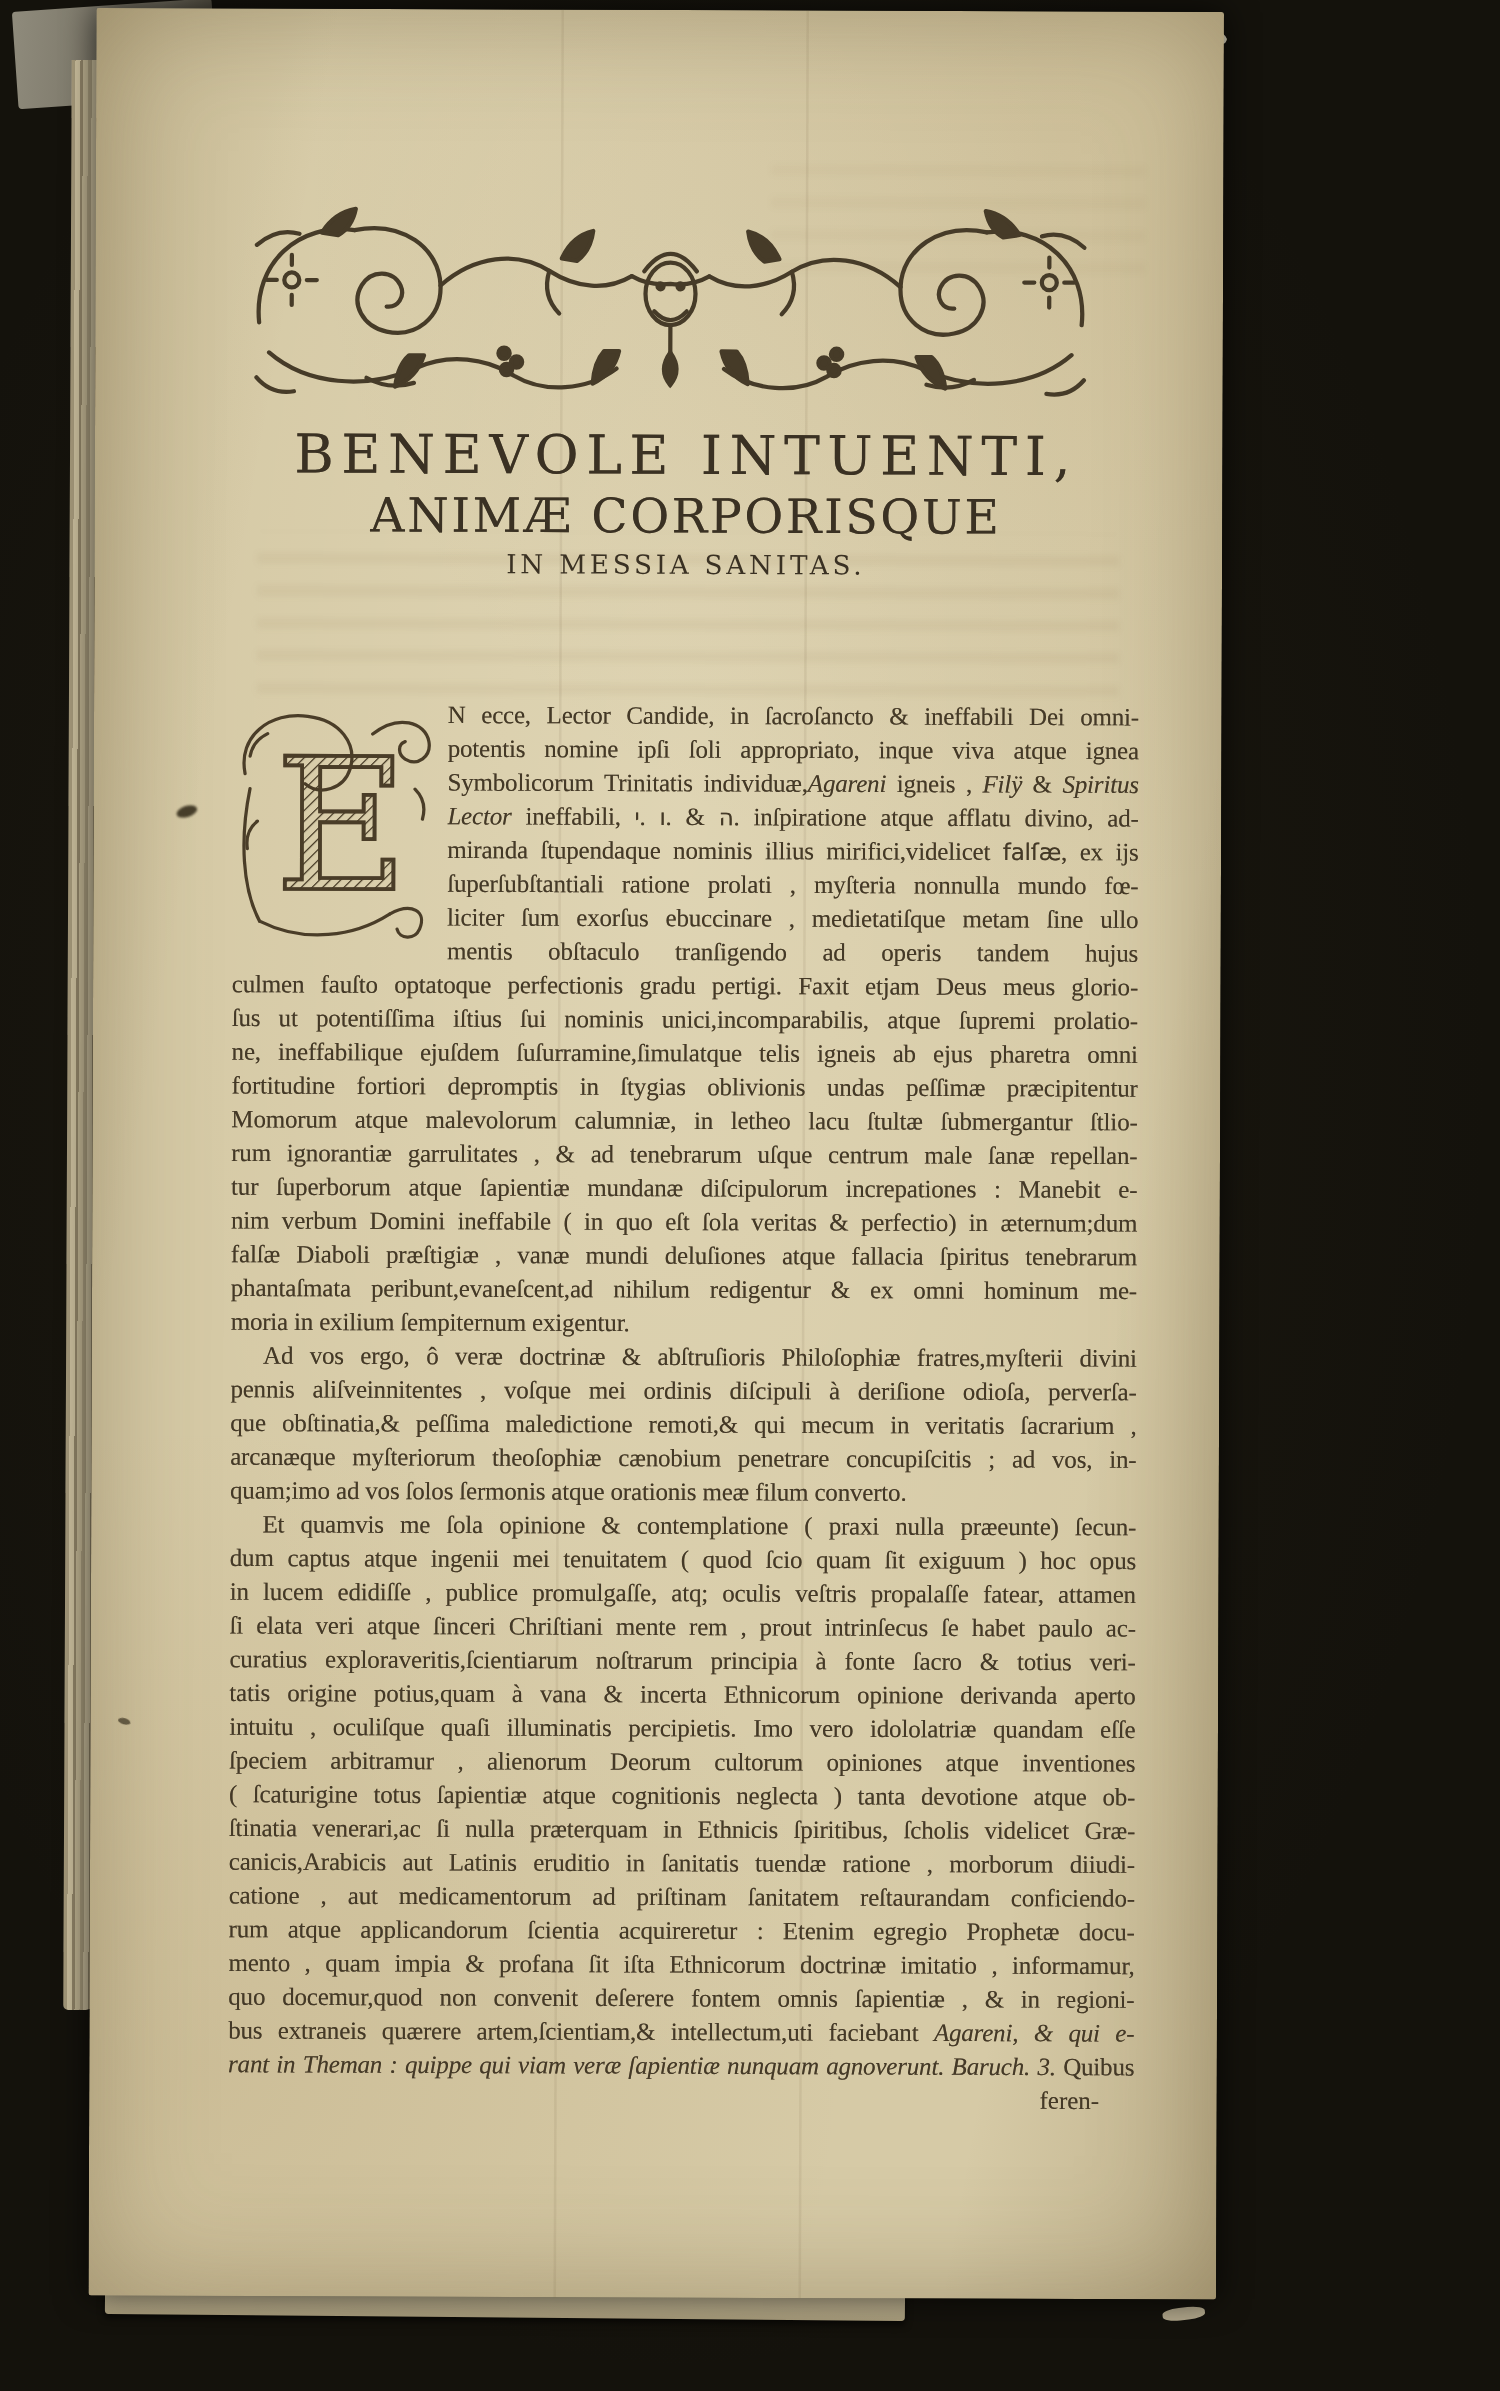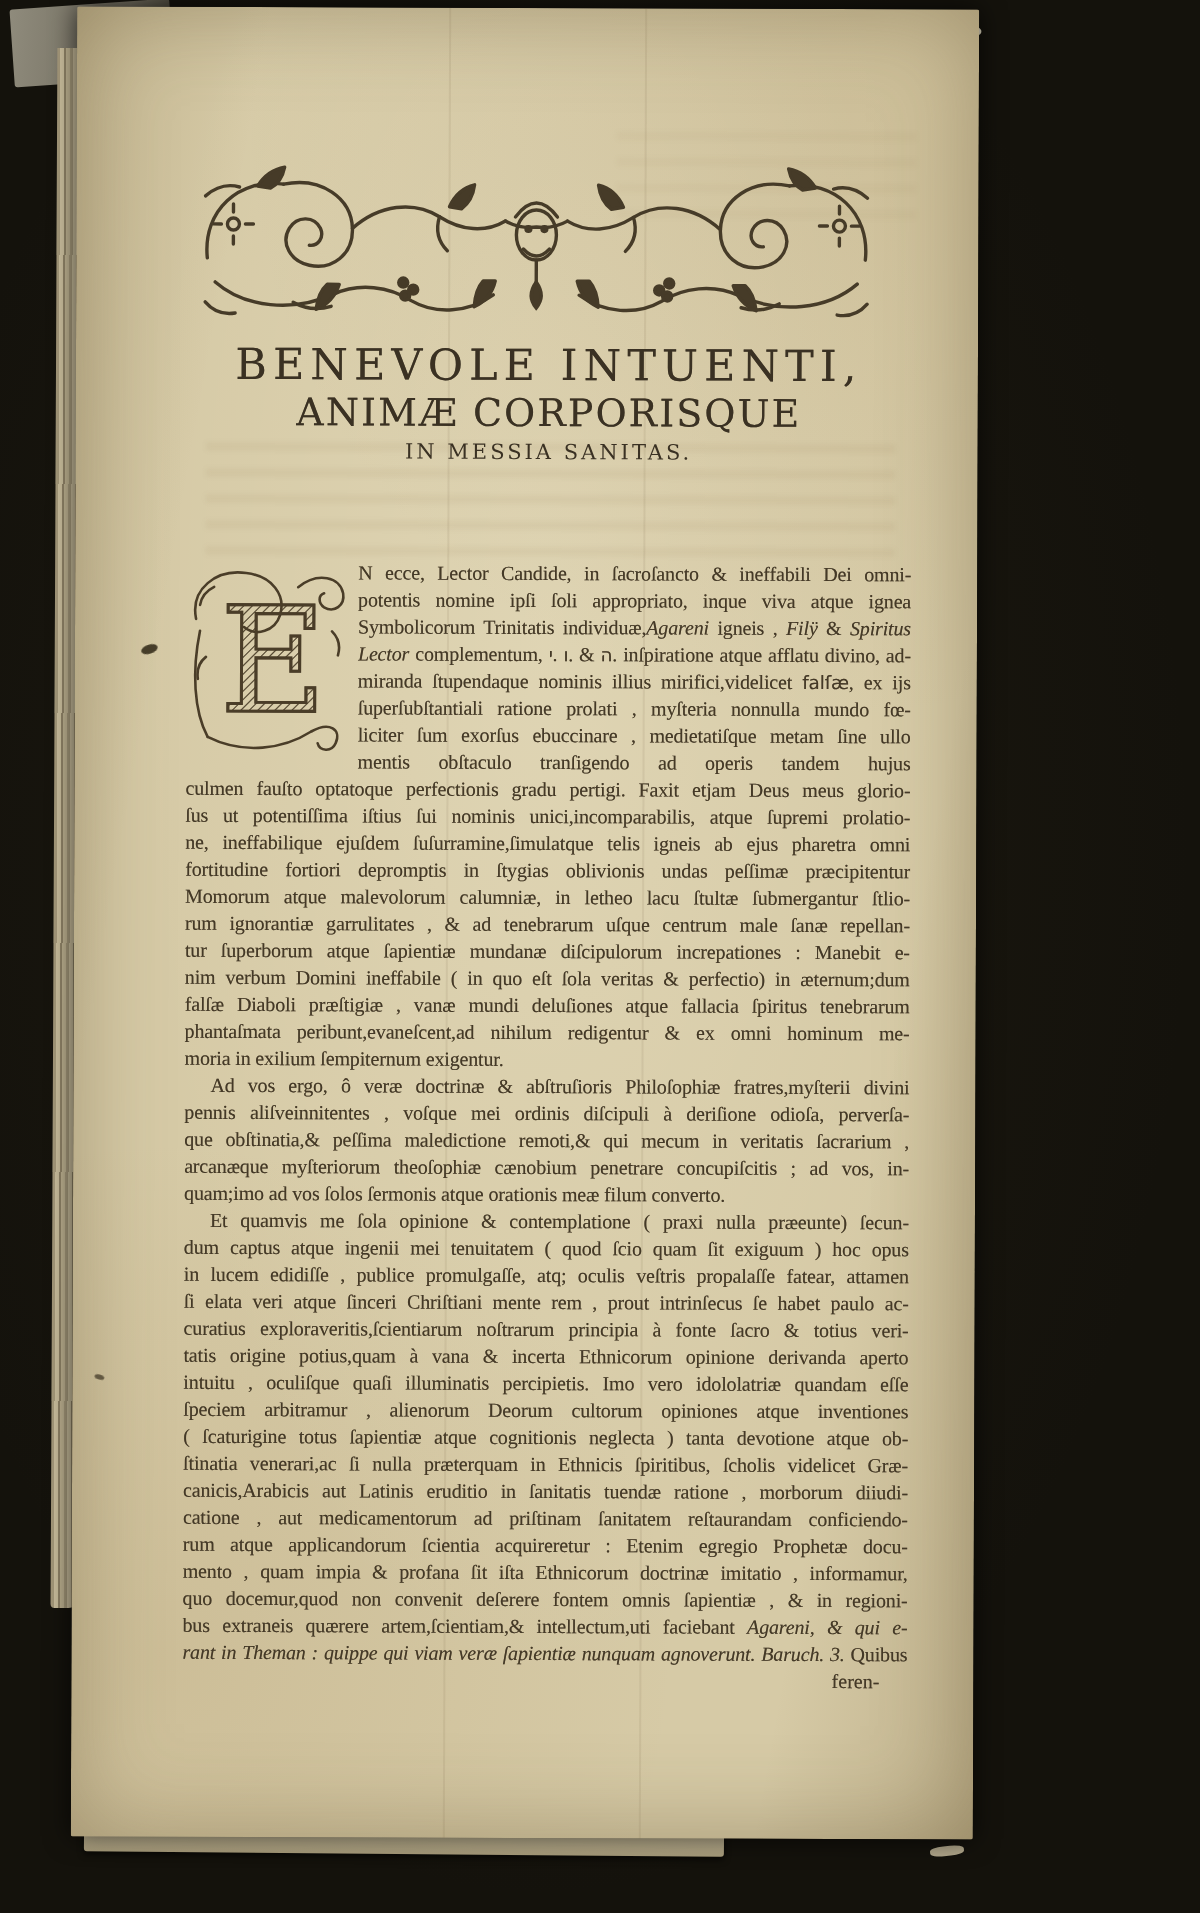--- a/index.html
+++ b/index.html
@@ -192,21 +192,21 @@
             <path d="M126,170 C144,160 156,168 150,182 C146,191 134,190 132,182"></path>
             <path d="M20,96 q-10,8 -8,22 M146,70 q10,10 6,24"></path>
             <path d="M28,26 q-12,6 -14,18"></path>
           </g>
           <text x="34" y="150" font-family="DejaVu Serif, serif" font-size="146" fill="url(#hatch)" stroke="#4a3d28" stroke-width="3">E</text>
         </svg>
       </div>
     <div class="tline"><span>N ecce, Lector Candide, in ſacroſancto &amp; ineffabili Dei omni-</span></div>
         <div class="tline"><span>potentis nomine ipſi ſoli appropriato, inque viva atque ignea</span></div>
         <div class="tline"><span>Symbolicorum Trinitatis individuæ,</span><span class="it">Agareni</span><span> igneis , </span><span class="it">Filÿ</span><span> &amp; </span><span class="it">Spiritus</span></div>
-        <div class="tline"><span class="it">Lector</span><span> complementum, </span><span class="heb">י</span><span>. </span><span class="heb">ו</span><span>. &amp; </span><span class="heb">ה</span><span>. inſpiratione atque afflatu divino, ad-</span></div>
+        <div class="tline"><span class="it">Lector</span><span> ineffabili, </span><span class="heb">י</span><span>. </span><span class="heb">ו</span><span>. &amp; </span><span class="heb">ה</span><span>. inſpiratione atque afflatu divino, ad-</span></div>
         <div class="tline"><span>miranda ſtupendaque nominis illius mirifici,videlicet </span><span class="heb">falſæ</span><span>, ex ijs</span></div>
         <div class="tline"><span>ſuperſubſtantiali ratione prolati , myſteria nonnulla mundo fœ-</span></div>
         <div class="tline"><span>liciter ſum exorſus ebuccinare , medietatiſque metam ſine ullo</span></div>
       </div>
     <div id="para1b">
         <div class="tline"><span>mentis obſtaculo tranſigendo ad operis tandem hujus finem,complementum,atque</span></div>
         <div class="tline"><span>culmen fauſto optatoque perfectionis gradu pertigi. Faxit etjam Deus meus glorio-</span></div>
         <div class="tline"><span>ſus ut potentiſſima iſtius ſui nominis unici,incomparabilis, atque ſupremi prolatio-</span></div>
         <div class="tline"><span>ne, ineffabilique ejuſdem ſuſurramine,ſimulatque telis igneis ab ejus pharetra omni</span></div>
         <div class="tline"><span>fortitudine fortiori depromptis in ſtygias oblivionis undas peſſimæ præcipitentur</span></div>

